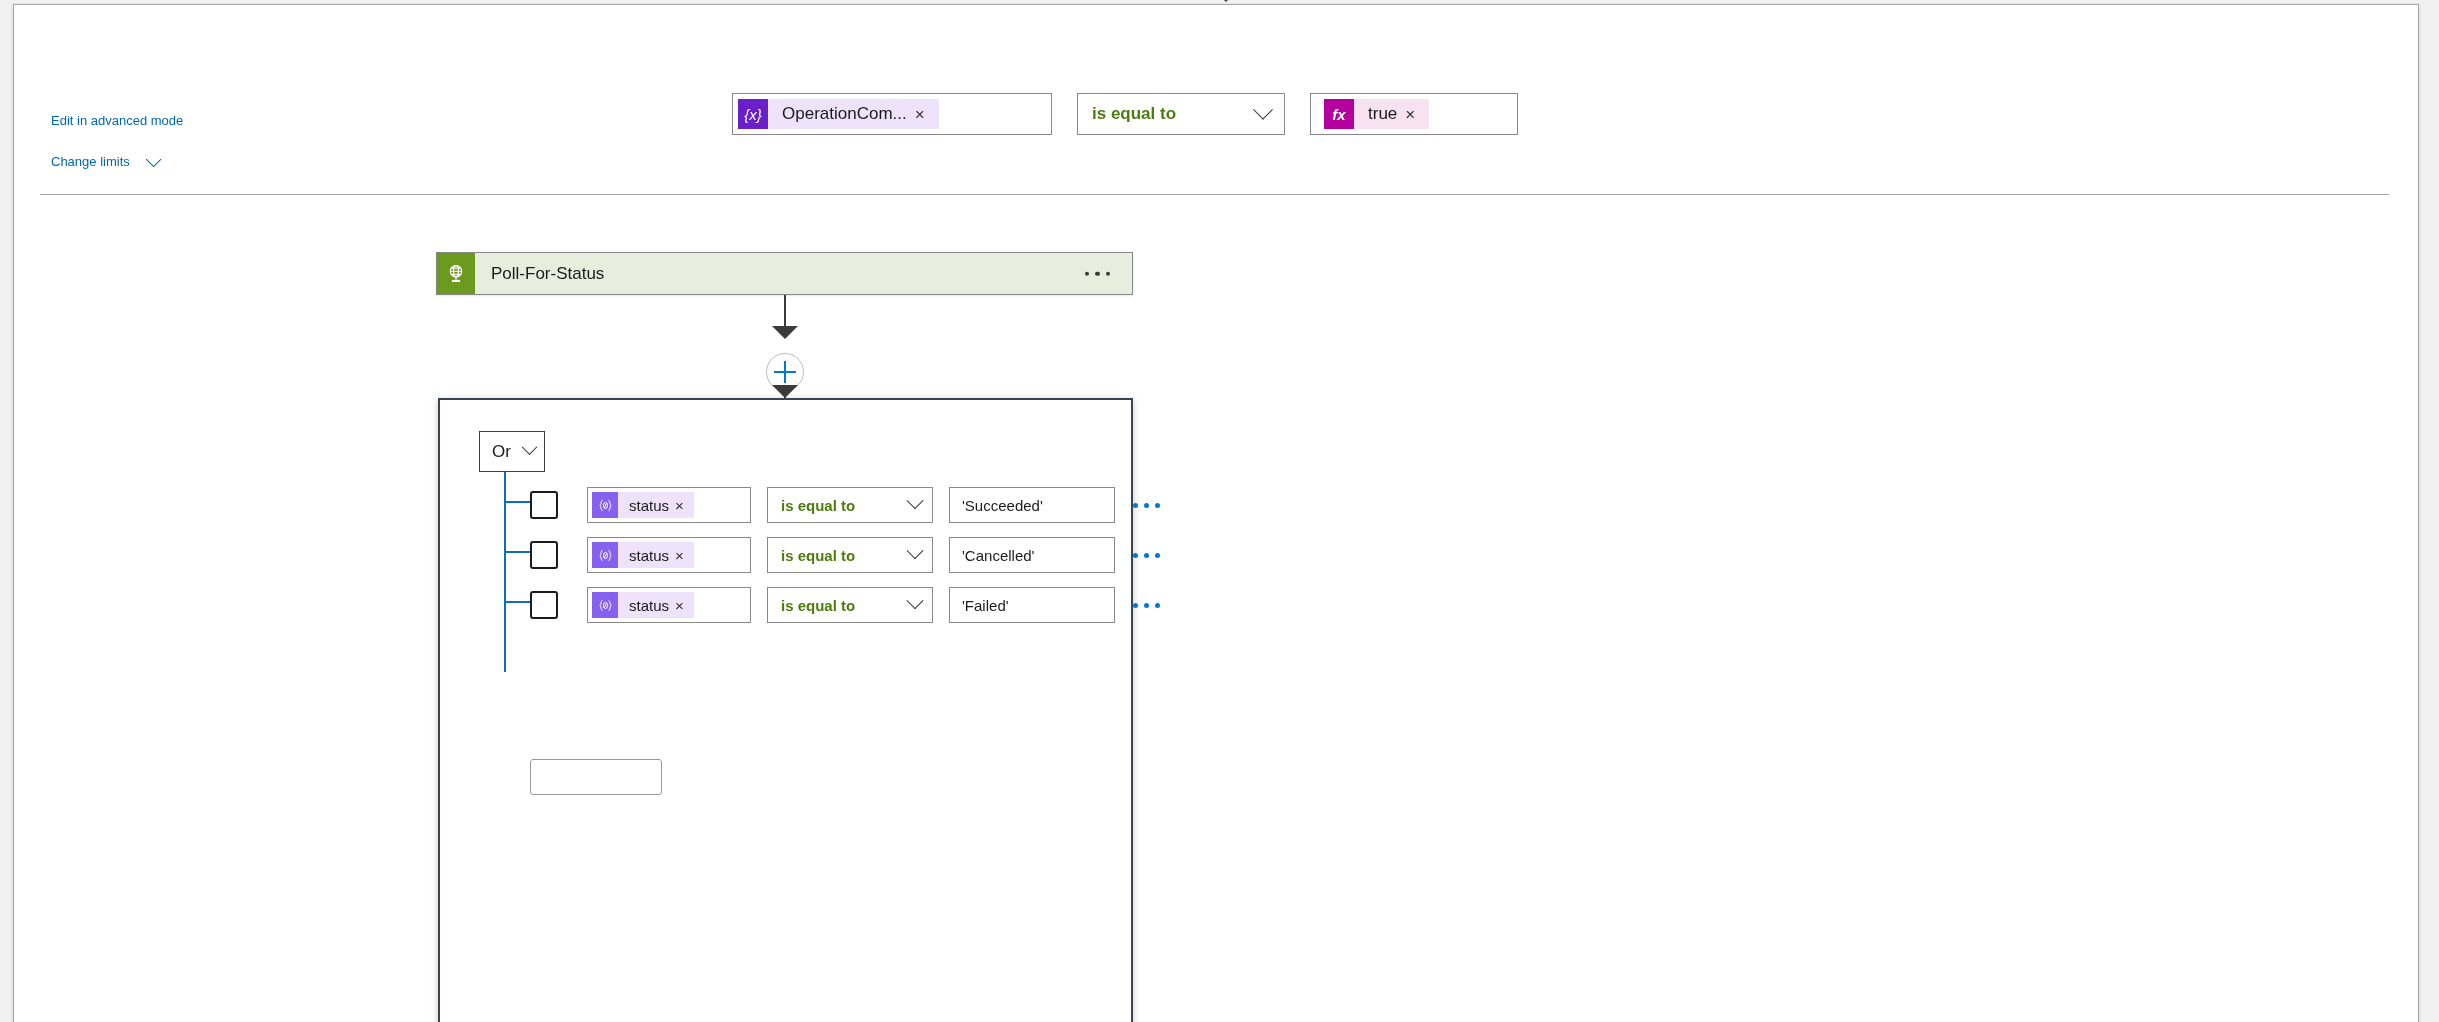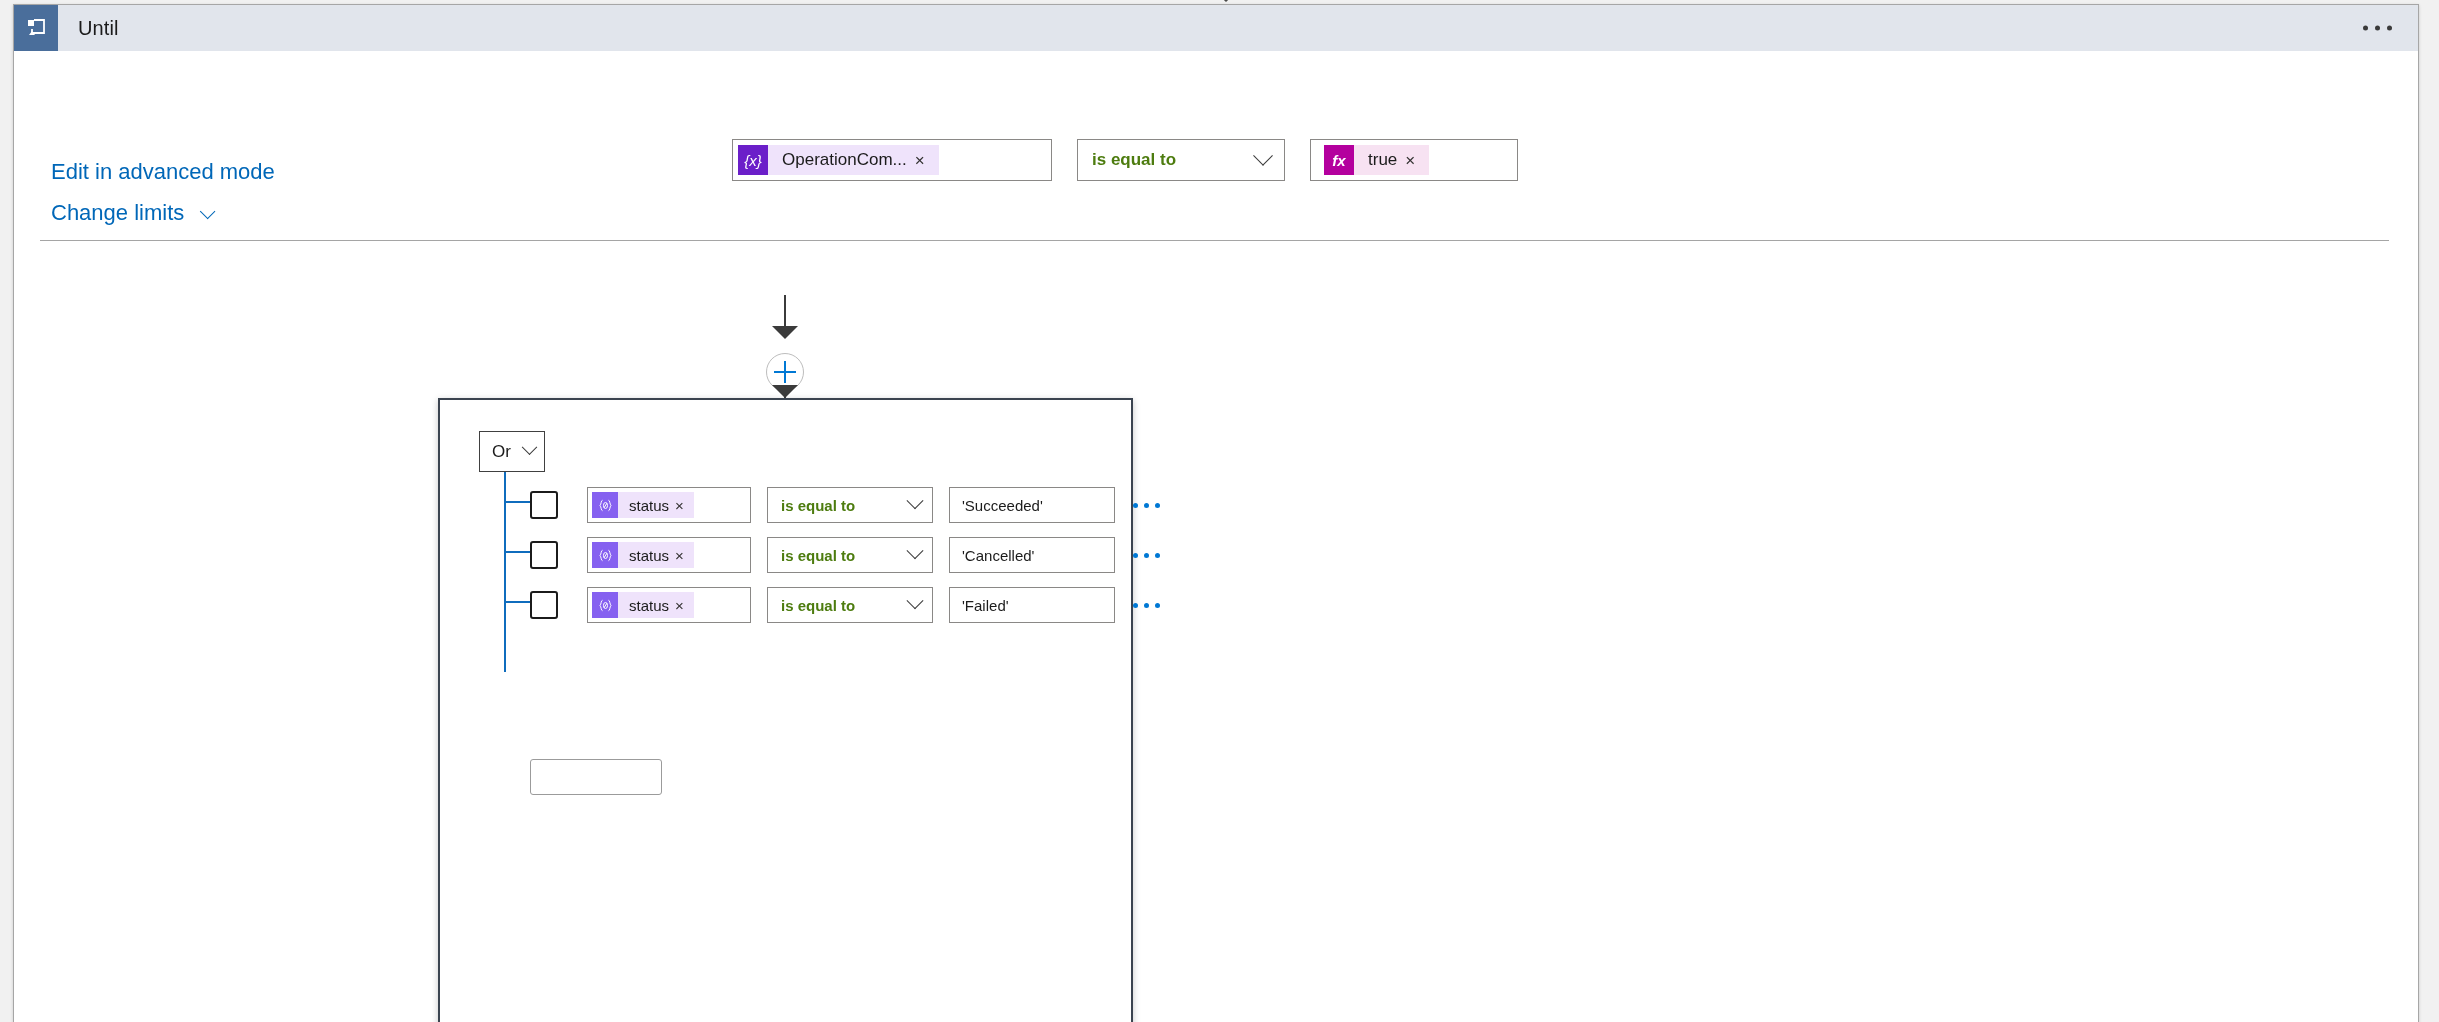--- a/index.html
+++ b/index.html
@@ -75,21 +75,21 @@
   .token.json .tok-icon { background: #8661f0; }
   .token.fx .tok-icon { background: #b4009e; font-weight: 700; }
   .token.fx { background: #f7e2f2; }
   .token .tok-label { padding: 0 6px 0 14px; font-size: 17px; color: #1b1b1b; white-space: nowrap; }
   .token .tok-x { padding: 0 14px 0 2px; font-size: 17px; color: #323130; cursor: pointer; line-height: 1; }
 
   .op-text { font-size: 17px; color: #4d7c0f; font-weight: bold; }
   .chev { width: 14px; height: 14px; border-right: 1.6px solid #3b3b3b; border-bottom: 1.6px solid #3b3b3b; transform: rotate(45deg) translate(-3px,-3px); }
 
   .link {
-    position: absolute; color: #0067b8; font-size: 22px; cursor: pointer; white-space: nowrap;
+    position: absolute; color: #0067b8; font-size: 13px; cursor: pointer; white-space: nowrap;
   }
   .link.adv { left: 37px; top: 108px; }
   .link.limits { left: 37px; top: 149px; display: flex; align-items: center; gap: 16px; }
   .link .chev-sm { width: 11px; height: 11px; border-right: 1.8px solid #0067b8; border-bottom: 1.8px solid #0067b8; transform: rotate(45deg) translateY(-3px); }
 
   .divider { position: absolute; left: 26px; top: 189px; width: 2349px; height: 1px; background: #a5a5a5; }
 
   
   .canvas { position: absolute; left: 0; top: 247px; width: 100%; height: 783px; }
 
@@ -183,36 +183,20 @@
 </style>
 </head>
 <body>
 
 <div id="stage">
 
   <div class="top-arrow"></div>
 
   <div class="until-card">
 
-    <div class="until-header">
-      <div class="until-icon">
-        <svg width="24" height="24" viewBox="0 0 24 24" fill="none">
-          <rect x="4" y="4" width="6" height="6" fill="#ffffff"></rect>
-          <path d="M10 4 H20 V17 H8" stroke="#ffffff" stroke-width="1.8" fill="none"></path>
-          <path d="M8 17 l0 -4 M8 17 l4 0" stroke="#ffffff" stroke-width="1.8" fill="none"></path>
-          <path d="M5 19 l3 -4 l3 4 z" fill="#ffffff"></path>
-        </svg>
-      </div>
-      <div class="until-title">Until</div>
-      <div class="hdr-ellipsis">
-        <i></i>
-          <i></i>
-          <i></i>
-      </div>
-    </div>
 
     <div class="until-body">
 
       <div class="expr-row">
 
         <div class="field token-field">
           <span class="token var">
             <span class="tok-icon">{<i>x</i>}</span>
             <span class="tok-label">OperationCom...</span>
             <span class="tok-x">×</span>
@@ -241,20 +225,37 @@
       <div class="link limits">
         <span>Change limits</span>
         <span class="chev-sm"></span>
       </div>
 
       <div class="divider"></div>
     </div>
 
     <div class="canvas">
 
+      <div class="node http">
+        <div class="n-icon">
+          <svg width="22" height="22" viewBox="0 0 24 24" fill="none" stroke="#ffffff" stroke-width="1.3">
+            <circle cx="12" cy="9" r="6.2"></circle>
+            <ellipse cx="12" cy="9" rx="2.7" ry="6.2"></ellipse>
+            <path d="M5.9 9 H18.1 M6.9 5.6 H17.1 M6.9 12.4 H17.1"></path>
+            <path d="M12 15.2 V18.4"></path>
+            <rect x="7.5" y="18.4" width="9" height="2.4" fill="#ffffff" stroke="none"></rect>
+          </svg>
+        </div>
+        <div class="n-title">Poll-For-Status</div>
+        <div class="n-ellipsis">
+            <i></i>
+            <i></i>
+            <i></i>
+          </div>
+      </div>
 
       <div class="conn1"></div>
       <div class="arrowhead ah1"></div>
 
 
       <div class="conn2a"></div>
       <div class="plus-btn"></div>
       <div class="conn2b"></div>
       <div class="arrowhead ah2"></div>
 

